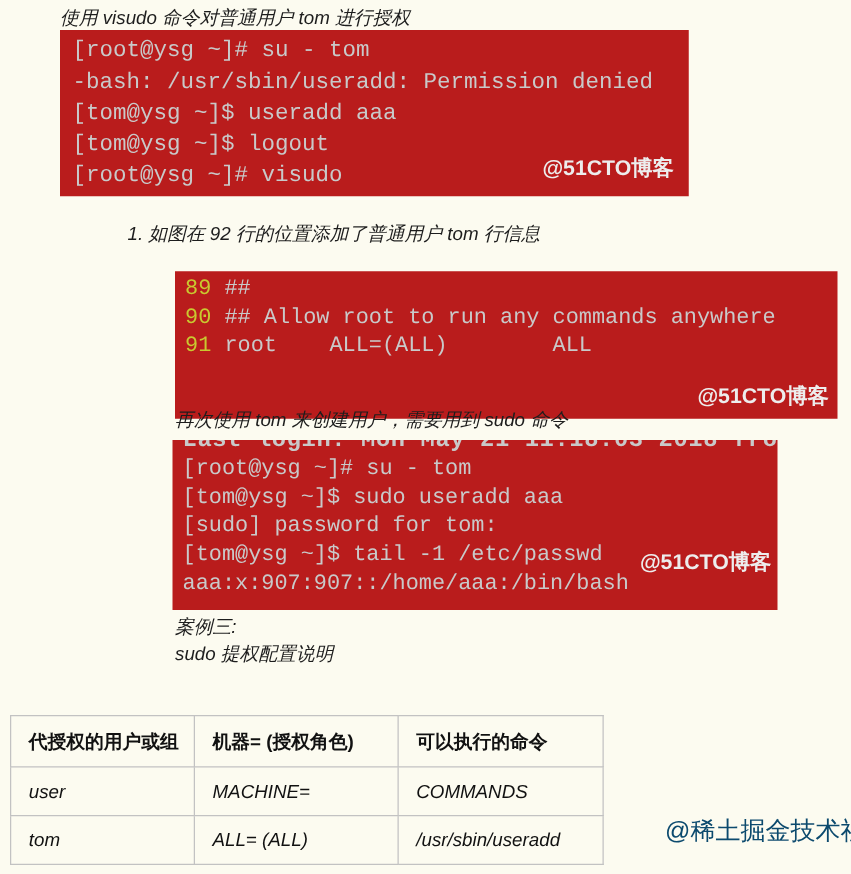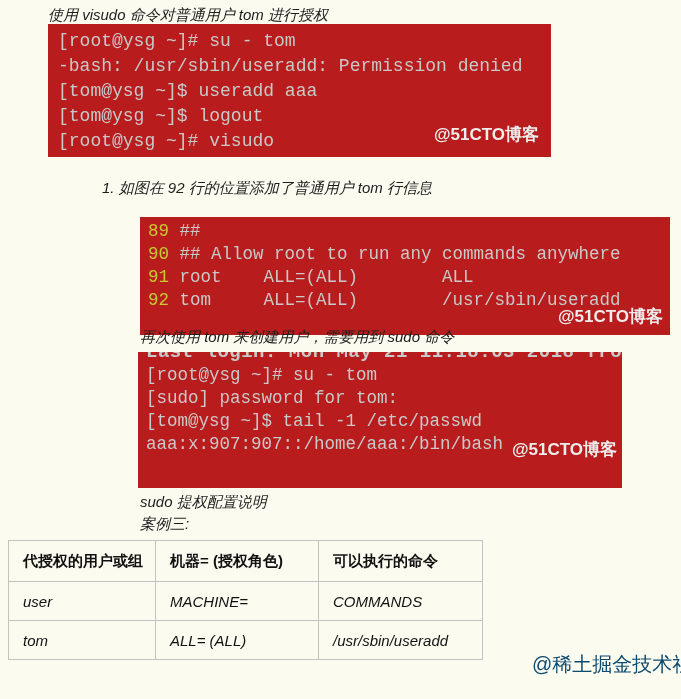--- a/index.html
+++ b/index.html
@@ -45,21 +45,21 @@
     font-family:"Liberation Sans", sans-serif;
     font-size:17px;
     font-weight:bold;
     white-space:nowrap;
   }
   #terminal1 .wm51 { right:12px; bottom:11px; }
   #terminal2 .wm51 { right:7px; bottom:7px; }
   #terminal3 .wm51 { right:5px; bottom:27px; }
   #case-block { left:140px; top:491px; }
   #perm-table {
-    position:absolute; left:8px; top:540px;
+    position:absolute; left:8px; top:572px;
     border-collapse:collapse; table-layout:fixed;
     background:transparent;
     border-radius:19px;
   }
   #perm-table th, #perm-table td {
     border:1px solid #c2c2c2;
     text-align:left;
     padding-left:14px;
     font-size:15px;
     color:#111;
@@ -88,41 +88,41 @@
   <div class="wm51">@51CTO博客</div>
 </div>
 
 <div class="text" style="left:102px; top:177px;">1. 如图在 92 行的位置添加了普通用户 tom 行信息</div>
 
 <div class="terminal" id="terminal2">
   <div id="terminal2-body">
       <div class="tline"><span class="lnum">89</span> ##</div>
       <div class="tline"><span class="lnum">90</span> ## Allow root to run any commands anywhere</div>
       <div class="tline"><span class="lnum">91</span> root    ALL=(ALL)        ALL</div>
-      <div class="tline"><span class="lnum">92</span> tom     ALL=(ALL)        /usr/sbin/useradd</div>
     </div>
   <div class="wm51">@51CTO博客</div>
 </div>
 
 <div class="text" style="left:140px; top:326px;text-align:right;">再次使用 tom 来创建用户，需要用到 sudo 命令</div>
 
 <div class="terminal" id="terminal3">
   <div class="tline clipped">Last login: Mon May 21 11:18:03 2018 from</div>
   <div id="terminal3-body">
       <div class="tline">[root@ysg ~]# su - tom</div>
+      <div class="tline">[tom@ysg ~]$ sudo useradd aaa</div>
       <div class="tline">[sudo] password for tom:</div>
       <div class="tline">[tom@ysg ~]$ tail -1 /etc/passwd</div>
       <div class="tline">aaa:x:907:907::/home/aaa:/bin/bash</div>
     </div>
   <div class="wm51">@51CTO博客</div>
 </div>
 
 <div class="text" id="case-block">
+  <div>案例三:</div>
   <div>sudo 提权配置说明</div>
-  <div>案例三:</div>
 </div>
 
 <table id="perm-table">
   <colgroup>
     <col style="width:147px">
     <col style="width:163px">
     <col style="width:164px">
   </colgroup>
   <thead>
     <tr id="perm-table-head">

